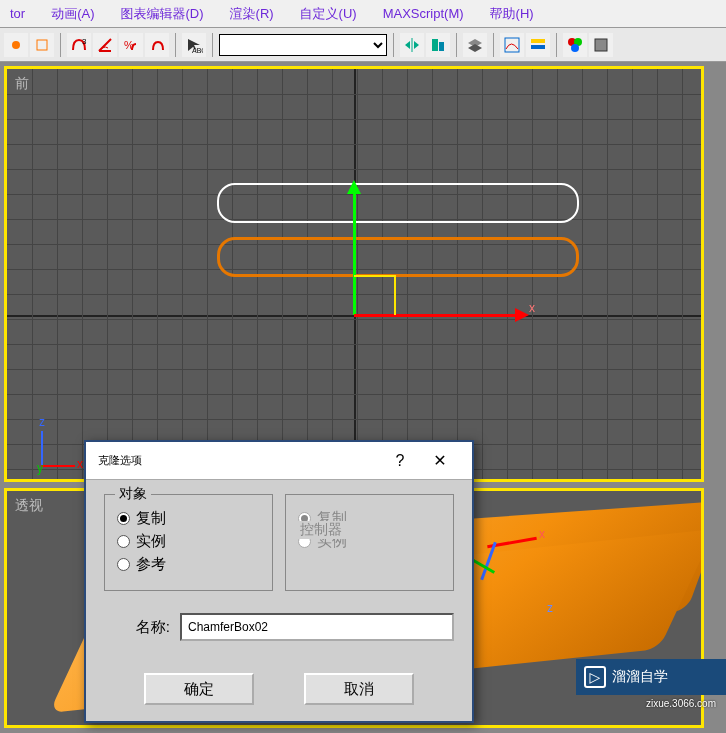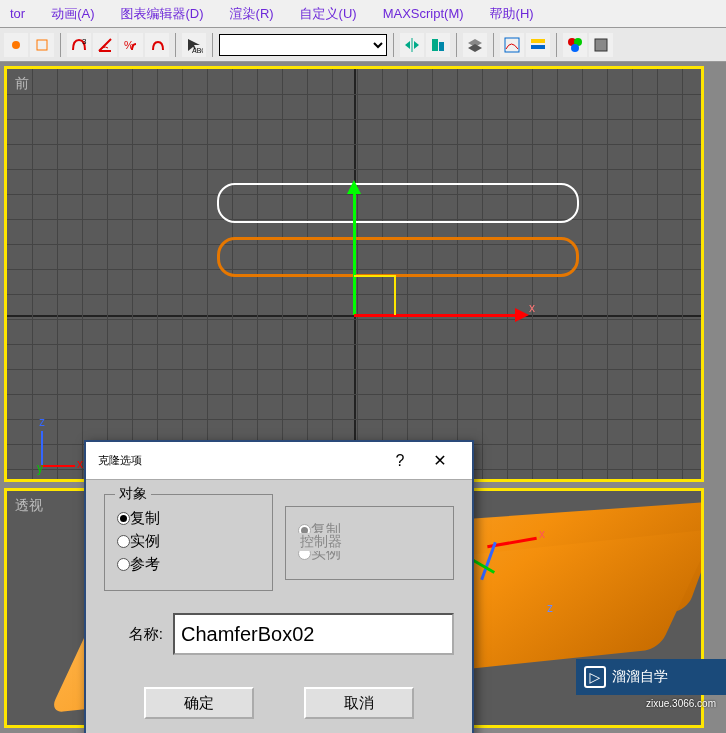--- a/index.html
+++ b/index.html
@@ -50,38 +50,38 @@
   .pg-x { position: absolute; width: 50px; height: 3px; background: #ff0000; transform: rotate(-10deg); }
   .pg-z { position: absolute; width: 3px; height: 40px; background: #3366ff; left: 0; top: 0; transform: rotate(20deg); }
   .pg-y { position: absolute; width: 40px; height: 3px; background: #00cc00; transform: rotate(30deg); left: -30px; top: 20px; }
   
   .dialog { position: absolute; left: 84px; top: 378px; width: 390px; background: #e8e8e8; border: 2px solid #2a4a7a; box-shadow: 3px 3px 10px rgba(0,0,0,0.5); }
   .dlg-title { background: #fff; height: 38px; display: flex; align-items: center; padding: 0 12px; border-bottom: 1px solid #aaa; }
   .dlg-title-text { flex: 1; font-size: 11px; }
   .dlg-title-btn { width: 40px; height: 30px; display: flex; align-items: center; justify-content: center; cursor: pointer; font-size: 16px; }
   .dlg-body { padding: 14px 18px; background: #cfcfcf; }
   .fieldset { border: 1px solid #888; padding: 10px 12px 12px; position: relative; margin-bottom: 12px; }
-  .fieldset-row { display: flex; gap: 12px; align-items: center; }
+  .fieldset-row { display: flex; gap: 12px; }
   .fieldset-col { flex: 1; }
   .legend { position: absolute; top: -10px; left: 10px; background: #cfcfcf; padding: 0 4px; font-size: 14px; }
   .legend.disabled { color: #888; margin-top: 36px; }
-  .radio-row { display: flex; align-items: center; margin: 4px 0; font-size: 15px; }
+  .radio-row { display: flex; align-items: center; gap: 6px; margin: 4px 0; font-size: 15px; }
   .radio-row.disabled { color: #888; }
   .radio-dot { width: 13px; height: 13px; border: 1px solid #555; border-radius: 50%; background: #fff; display: flex; align-items: center; justify-content: center; }
   .radio-dot.checked::after { content:''; width:7px; height:7px; border-radius:50%; background:#000; }
   .radio-row.disabled .radio-dot { border-color:#aaa; }
   .radio-row.disabled .radio-dot.checked::after { background:#888; }
   
   .form-row { display: flex; align-items: center; gap: 10px; margin: 10px 0; }
   .form-label { width: 94px; text-align: right; font-size: 15px; }
   .spinner { display: flex; }
   .spinner input { width: 60px; height: 24px; border: 1px solid #555; background:#fff; padding: 0 4px; font-size: 14px; }
   .spinner-btns { display: flex; flex-direction: column; }
   .spinner-btn { width: 16px; height: 12px; background: #ddd; border: 1px solid #888; font-size: 8px; display:flex; align-items:center; justify-content:center; cursor:pointer; }
-  .text-input { flex:1; height: 42px; border: 2px inset #aaa; background:#fff; padding: 0 6px; font-size: 20px; }
+  .text-input { flex:1; height: 28px; border: 2px inset #aaa; background:#fff; padding: 0 6px; font-size: 12px; }
   
   .dlg-buttons { display: flex; justify-content: center; gap: 50px; padding: 8px 0 16px; background:#cfcfcf; }
   .dlg-btn { width: 110px; height: 32px; background: #e0e0e0; border: 2px outset #fff; cursor: pointer; font-size: 15px; display:flex; align-items:center; justify-content:center; }
   
   .watermark { position: absolute; right: 0; bottom: 38px; width: 150px; height: 36px; background: #1a4a7a; color: #fff; display: flex; align-items: center; gap: 6px; padding: 0 8px; font-size: 14px; }
   .watermark-sub { position: absolute; right: 10px; bottom: 24px; color: #fff; font-size: 10px; text-shadow: 0 0 2px #000; }
   .wm-icon { width: 22px; height: 22px; border: 2px solid #fff; border-radius: 3px; display:flex; align-items:center; justify-content:center; }
 </style>
 </head>
 <body>

